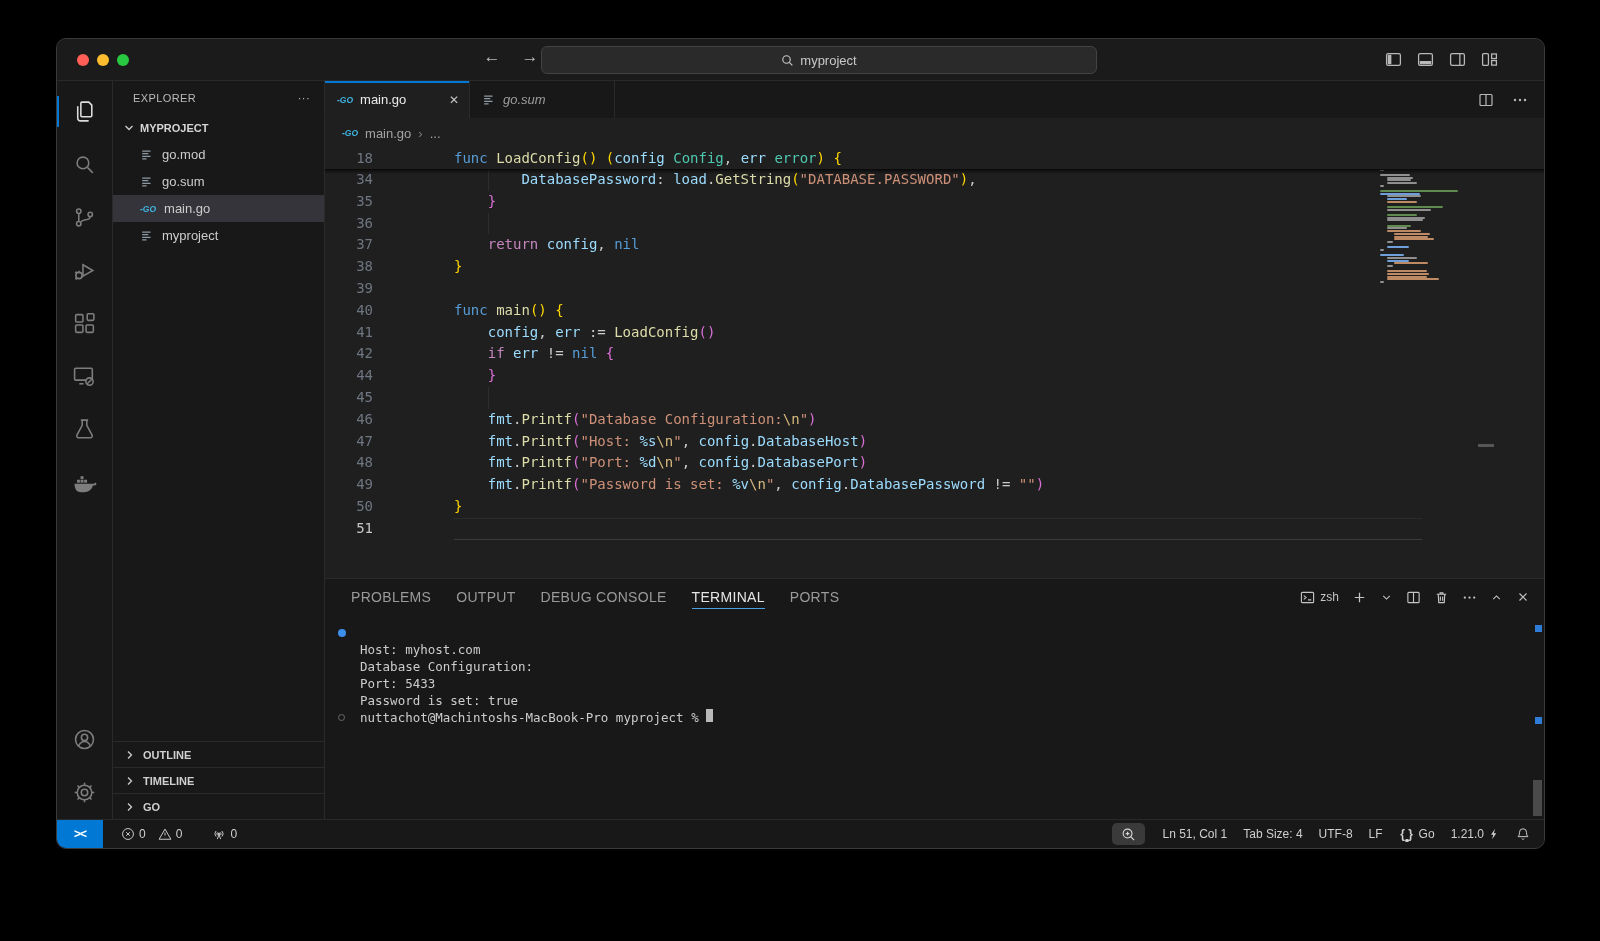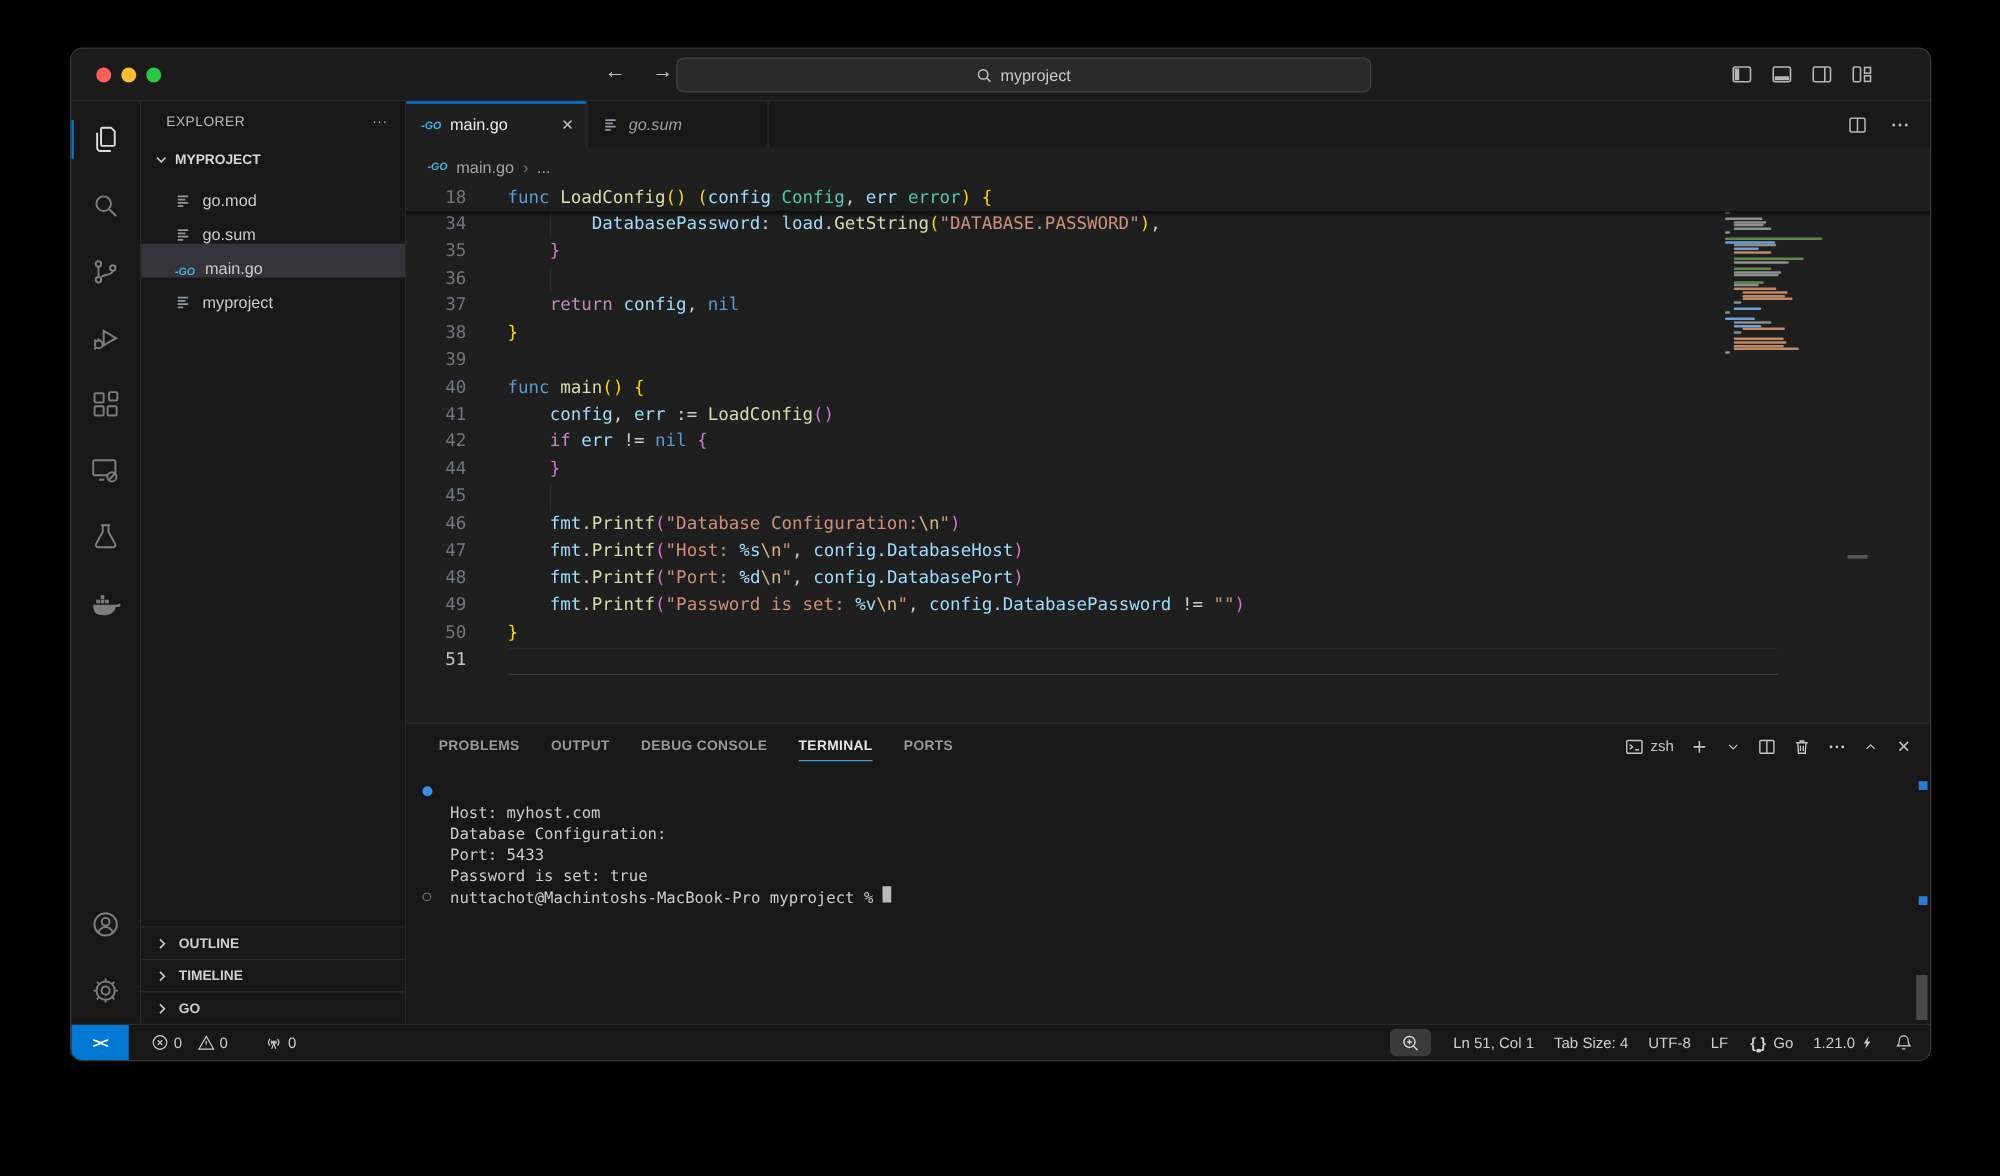--- a/index.html
+++ b/index.html
@@ -31,21 +31,21 @@
   .ab-spacer{flex:1;}
 
   
   .sidebar{width:212px;flex:none;background:#181818;border-right:1px solid #2a2a2a;display:flex;
            flex-direction:column;font-size:13px;color:#cccccc;}
   .sb-header{height:34px;display:flex;align-items:center;padding:0 14px 0 20px;font-size:11px;
              letter-spacing:.4px;color:#bbbbbb;flex:none;}
   .sb-header .dots{margin-left:auto;color:#bbbbbb;}
   .sb-root{display:flex;align-items:center;height:26px;font-weight:700;font-size:11px;padding-left:8px;
            gap:3px;color:#d6d6d6;flex:none;}
-  .file-row{display:flex;align-items:flex-end;height:27px;padding-left:27px;gap:8px;flex:none;}
+  .file-row{display:flex;align-items:center;height:27px;padding-left:27px;gap:8px;flex:none;}
   .file-row.selected{background:#34343a;}
   .sb-fill{flex:1;}
   .sb-section{height:26px;border-top:1px solid #2a2a2a;display:flex;align-items:center;padding-left:9px;
               gap:5px;font-size:11px;font-weight:700;color:#d0d0d0;flex:none;}
   .go-badge{color:#3fb6e4;font-weight:700;font-size:8.5px;font-style:italic;white-space:nowrap;}
 
   
   .editor-col{flex:1;display:flex;flex-direction:column;min-width:0;background:#1f1f1f;}
   .tabbar{height:38px;flex:none;background:#181818;display:flex;border-bottom:1px solid #212121;}
   .tab{width:145px;display:flex;align-items:center;padding:0 10px 0 12px;gap:7px;font-size:13px;
@@ -57,43 +57,43 @@
   .editor-actions{margin-left:auto;display:flex;gap:18px;align-items:center;padding-right:16px;color:#b8b8b8;}
   .breadcrumb{height:28px;flex:none;display:flex;align-items:center;padding-left:17px;gap:7px;
               font-size:13px;color:#a3a3a3;}
   .bc-sep{color:#7c7c7c;}
 
   .editor-body{flex:1;position:relative;min-height:0;overflow:hidden;background:#1f1f1f;}
   .code-lines{position:absolute;top:22px;left:0;right:122px;font:14px/21.8px "DejaVu Sans Mono",monospace;}
   .code-line{display:flex;height:21.8px;}
   .gutter{flex:none;width:81px;padding-right:33px;text-align:right;color:#6e7681;}
   .code-line.current .gutter{color:#c6c6c6;}
-  .lc{flex:1;white-space:pre;position:relative;min-width:0;color:#cccccc;}
+  .lc{flex:1;white-space:pre;position:relative;min-width:0;color:#cccccc;margin-left:48px;}
   .code-line.current .lc{box-shadow:inset 0 1px 0 #2b2b2b, inset 0 -1px 0 #3c3c3c;}
   .guide{position:absolute;left:4ch;top:0;height:100%;border-left:1px solid #2d2d2d;}
 
   .tk-kw{color:#569cd6}.tk-ctrl{color:#c586c0}.tk-fn{color:#dcdcaa}.tk-var{color:#9cdcfe}
   .tk-type{color:#4ec9b0}.tk-str{color:#ce9178}.tk-esc{color:#d7ba7d}.tk-fmt{color:#9cdcfe}
   .tk-b1{color:#ffd700}.tk-b2{color:#da70d6}.tk-b3{color:#179fff}.tk-pl{color:#cccccc}
 
   .sticky{position:absolute;top:0;left:0;right:122px;height:22px;background:#1f1f1f;display:flex;
           font:14px/22px "DejaVu Sans Mono",monospace;z-index:3;}
   .sticky-shadow{position:absolute;top:22px;left:0;right:0;height:5px;z-index:3;border-top:1px solid #0b0b0b;
           background:linear-gradient(rgba(0,0,0,.5),rgba(0,0,0,0));}
   .minimap{position:absolute;top:0;left:1051px;width:122px;height:150px;z-index:1;padding-top:3px;}
   .mm-row{height:2px;margin-bottom:.68px;border-radius:1px;}
   .mm-k{background:#6f9fd8}.mm-s{background:#bd8a64}.mm-t{background:#8f8f8f}.mm-c{background:#5f8a4e}
   .editor-scrollmark{position:absolute;right:50px;top:297px;width:16px;height:3px;background:#565656;z-index:4;}
 
   
   .panel{height:241px;flex:none;border-top:1px solid #2a2a2a;background:#181818;display:flex;
          flex-direction:column;position:relative;}
   .panel-header{height:36px;flex:none;display:flex;align-items:center;padding:0 14px 0 26px;}
-  .ptab{margin-right:25px;font-size:11px;letter-spacing:.3px;color:#9a9a9a;height:36px;display:flex;
-        align-items:center;position:relative;font-weight:bold;}
+  .ptab{margin-right:25px;font-size:14px;letter-spacing:.3px;color:#9a9a9a;height:36px;display:flex;
+        align-items:center;position:relative;}
   .ptab.active{color:#e6e6e6;}
   .ptab.active::after{content:"";position:absolute;left:0;right:0;bottom:6px;height:1px;background:#4ba0e0;}
   .panel-actions{margin-left:auto;display:flex;align-items:center;gap:13px;color:#c5c5c5;font-size:12px;}
   .shell-chip{display:flex;align-items:center;gap:5px;}
   .terminal{flex:1;position:relative;font:12.5px/17px "DejaVu Sans Mono",monospace;color:#cccccc;
             padding:9px 0 0 13px;overflow:hidden;}
   .t-line{display:flex;height:17px;}
   .t-deco{width:22px;flex:none;display:flex;align-items:center;}
   .dot-filled{width:8px;height:8px;border-radius:50%;background:#3b8eea;}
   .dot-outline{width:7px;height:7px;border-radius:50%;border:1px solid #6a6a6a;}

